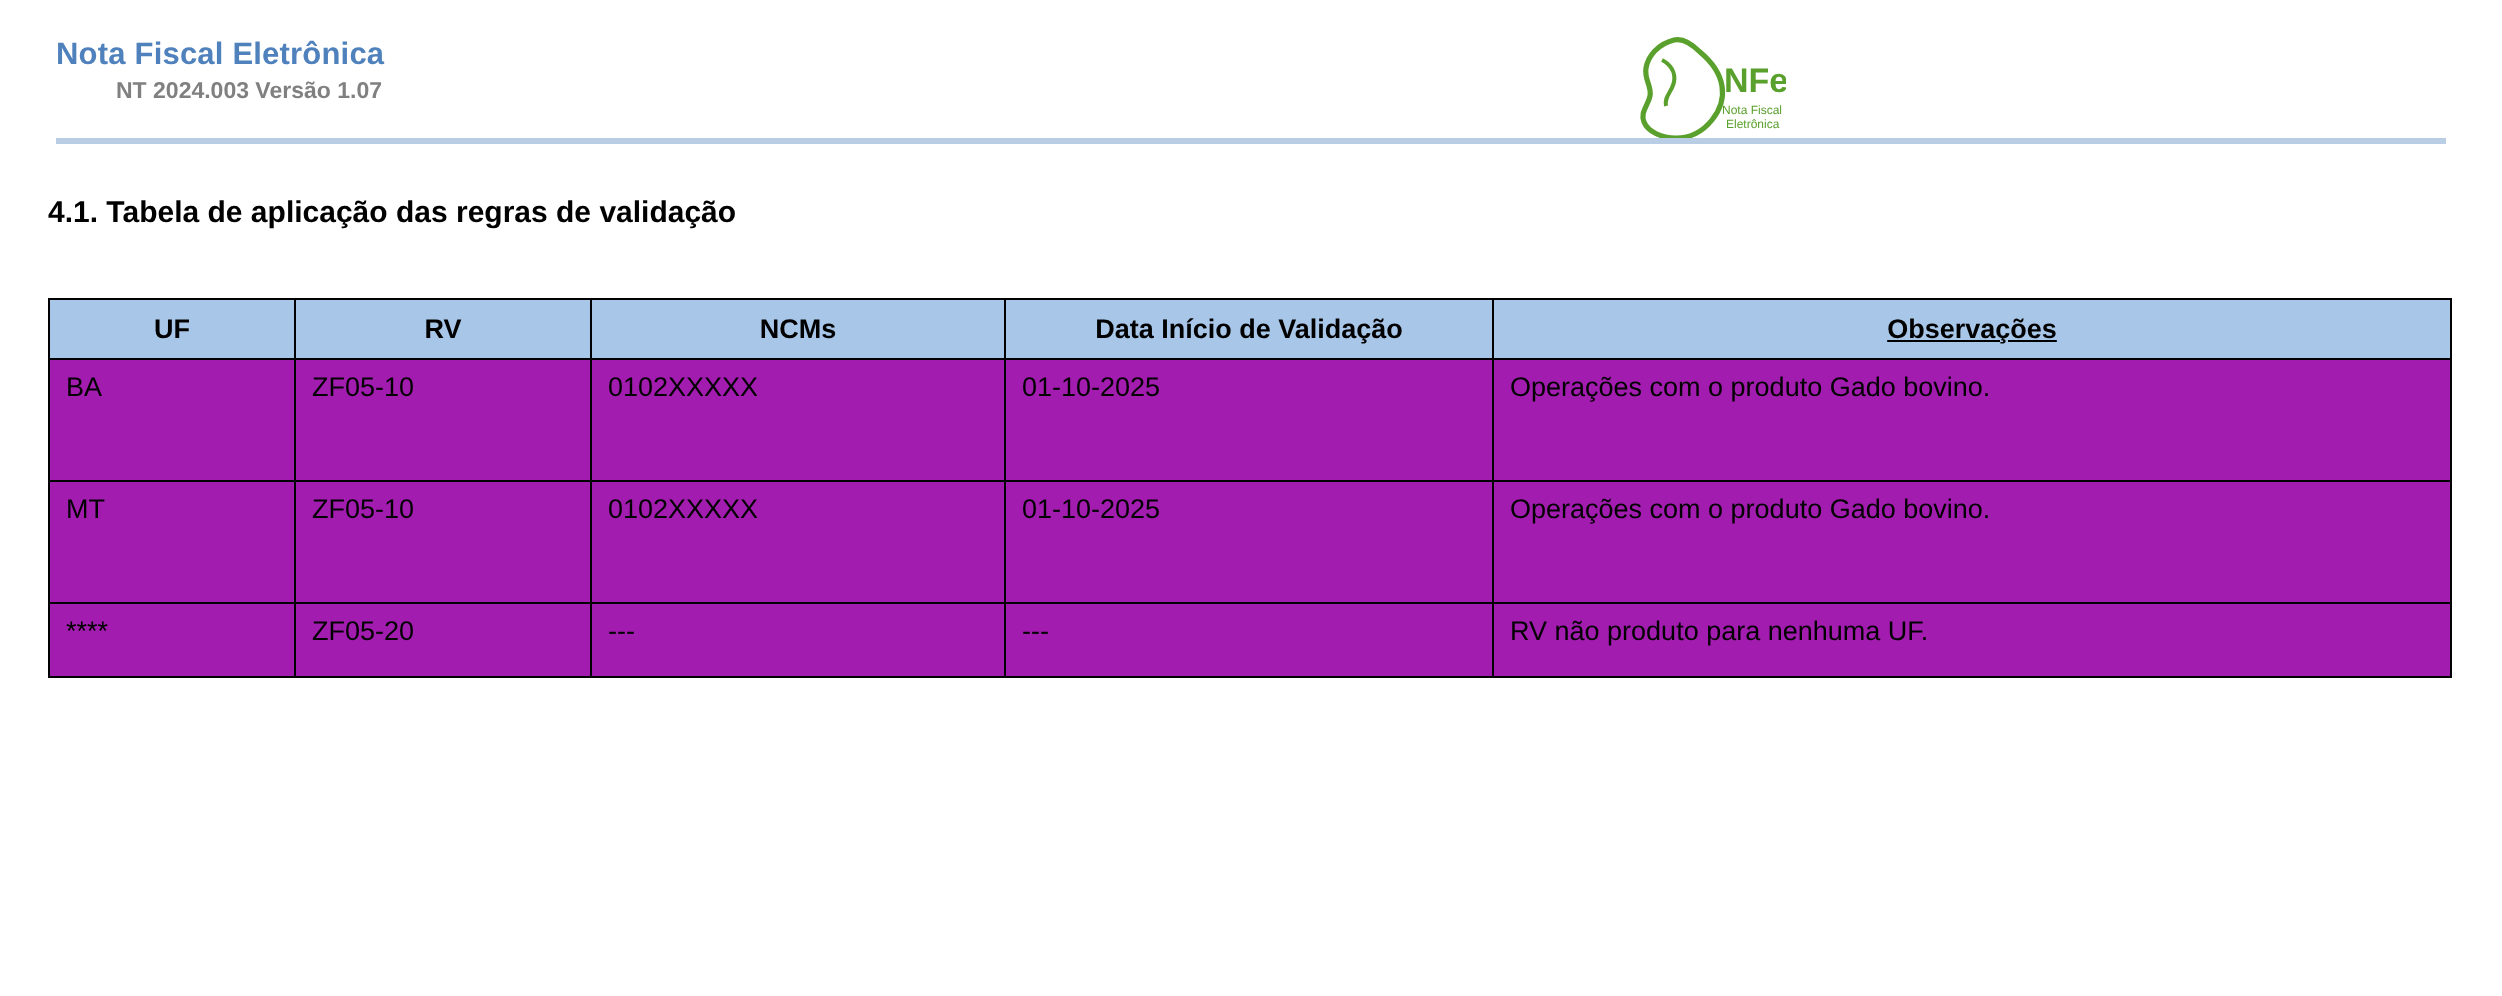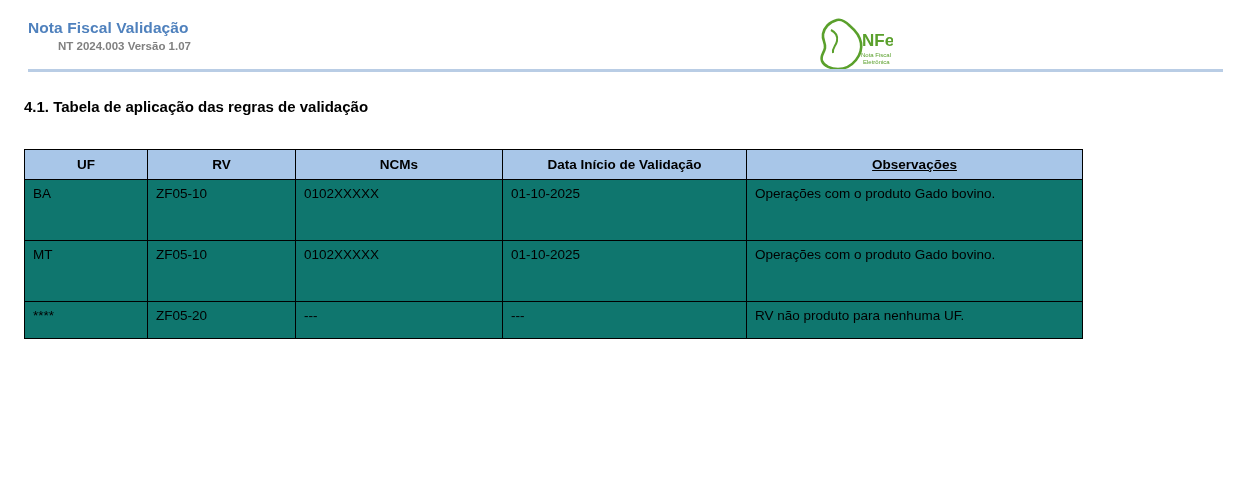--- a/index.html
+++ b/index.html
@@ -64,21 +64,21 @@
   .section-heading {
     margin: 26px 0 0 24px;
     font-size: 15px;
     font-weight: bold;
     color: #000000;
   }
 
   
   .table-wrap {
     margin: 34px 0 0 24px;
-    width: 1059px;
+    width: 1202px;
   }
   table.rules {
     border-collapse: collapse;
     width: 100%;
     table-layout: fixed;
   }
   table.rules th,
   table.rules td {
     border: 1px solid #000000;
     padding: 6px 8px;
@@ -88,38 +88,38 @@
   }
   table.rules th {
     background: #a8c6e8;
     text-align: center;
     font-weight: bold;
     height: 30px;
     vertical-align: middle;
   }
   table.rules td {
     height: 61px;
-    background: #0f766e;
+    background: #a21caf;
   }
   table.rules tbody tr:last-child td {
     height: 37px;
   }
   .col-uf    { width: 123px; }
   .col-rv    { width: 148px; }
   .col-ncm   { width: 207px; }
   .col-data  { width: 244px; }
   .col-obs   { width: auto; text-decoration: underline; }
 </style>
 </head>
 <body>
 
 <div class="header">
   <div class="header-inner">
     <div class="header-text">
-      <div class="doc-title">Nota Fiscal Validação</div>
+      <div class="doc-title">Nota Fiscal Eletrônica</div>
       <div class="doc-subtitle">NT 2024.003 Versão 1.07</div>
     </div>
     <div class="logo-wrap">
       <svg width="86" height="58" viewBox="0 0 86 58" xmlns="http://www.w3.org/2000/svg" aria-hidden="true">
 
         <path d="M30 4 C22 6 17 12 16 18 C15 24 19 27 18 32 C17 37 13 40 15 45
                  C17 50 24 53 31 53 C39 53 45 49 49 44 C53 39 55 33 54 27
                  C53 21 49 15 43 10 C39 6 34 3 30 4 Z" fill="none" stroke="#5aa02c" stroke-width="2.6" stroke-linejoin="round"></path>
         <path d="M24 14 C28 16 31 20 30 25 C29 30 25 32 26 37" fill="none" stroke="#5aa02c" stroke-width="2"></path>
         <text x="55" y="30" font-family="Liberation Sans, sans-serif" font-size="17" font-weight="bold" fill="#5aa02c">NFe</text>

